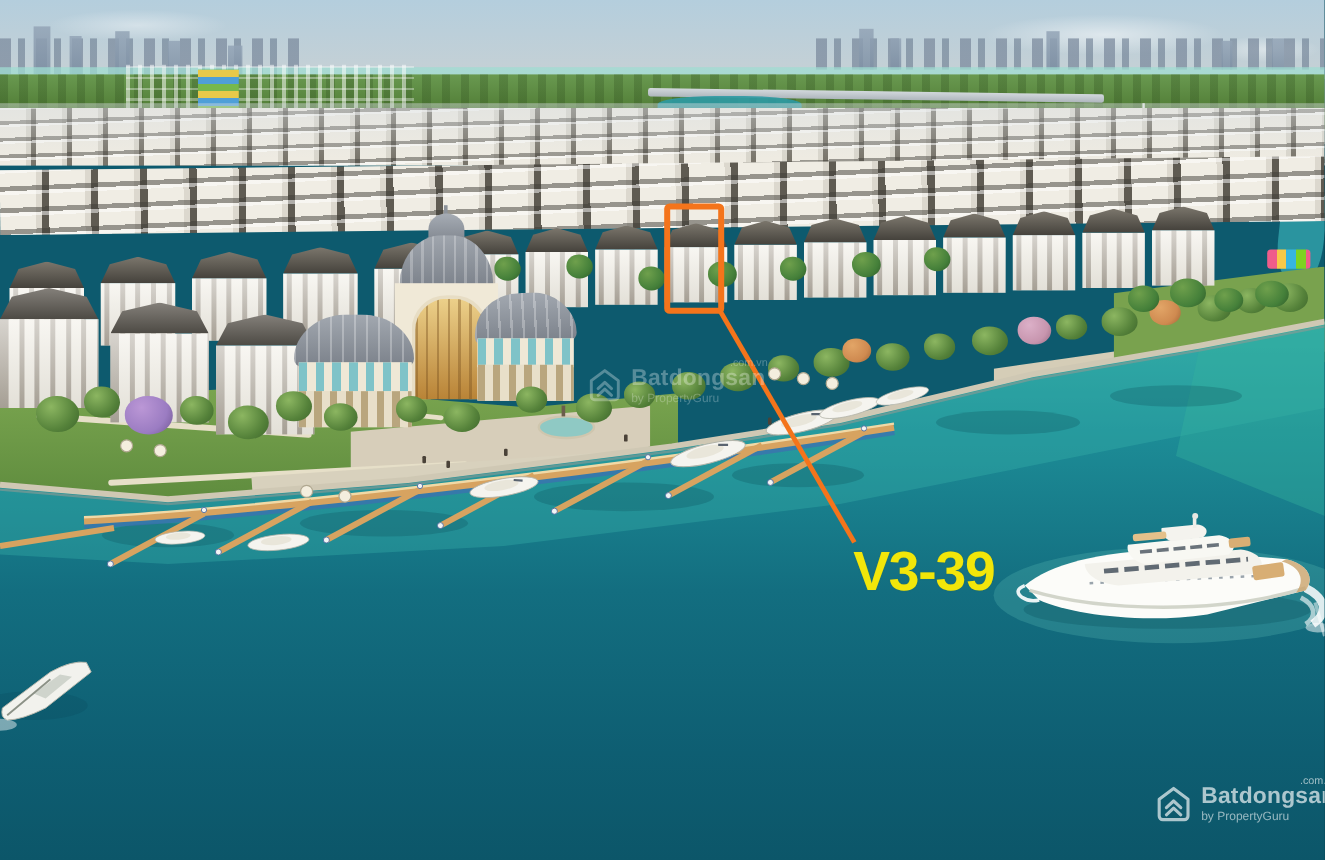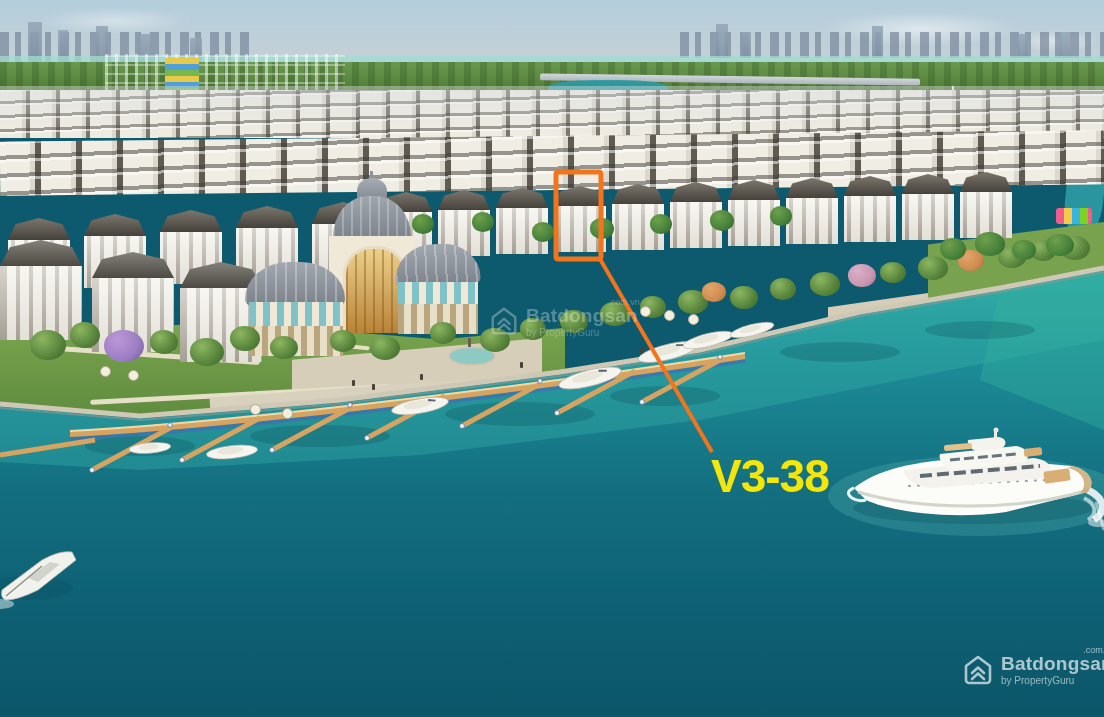--- a/index.html
+++ b/index.html
@@ -431,21 +431,21 @@
       <path d="M30,38 L52,22 L62,24 L40,42 Z" fill="#cfd4cc"></path>
       <path d="M8,56 L44,26" stroke="#8b9186" stroke-width="1.5"></path>
       <ellipse cx="2" cy="64" rx="14" ry="5" fill="#fff" opacity=".45"></ellipse>
     </g>
   </svg>
 
   <svg class="abs ann-svg" width="1104" height="717" viewBox="0 0 1104 717">
     <rect x="556" y="172" width="45" height="87" rx="2" fill="none" stroke="#F4741B" stroke-width="5"></rect>
     <path d="M600,259 L712,452" stroke="#F4741B" stroke-width="4" fill="none"></path>
   </svg>
-  <div class="abs unit-label">V3-38</div>
+  <div class="abs unit-label">V3-39</div>
 
   <div class="abs wm wm-center">
     <svg width="30" height="30" viewBox="0 0 32 32">
       <path d="M16 3 L28 12 V26 a3 3 0 0 1 -3 3 H7 a3 3 0 0 1 -3 -3 V12 Z" fill="none" stroke="currentColor" stroke-width="2.6" stroke-linejoin="round"></path>
       <path d="M10 19 L16 13.5 L22 19" fill="none" stroke="currentColor" stroke-width="2.6" stroke-linecap="round" stroke-linejoin="round"></path>
       <path d="M10 25 L16 19.5 L22 25" fill="none" stroke="currentColor" stroke-width="2.6" stroke-linecap="round" stroke-linejoin="round"></path>
     </svg>
     <div class="txt">
       <div class="brand">Batdongsan</div>
       <span class="domain">.com.vn</span>

